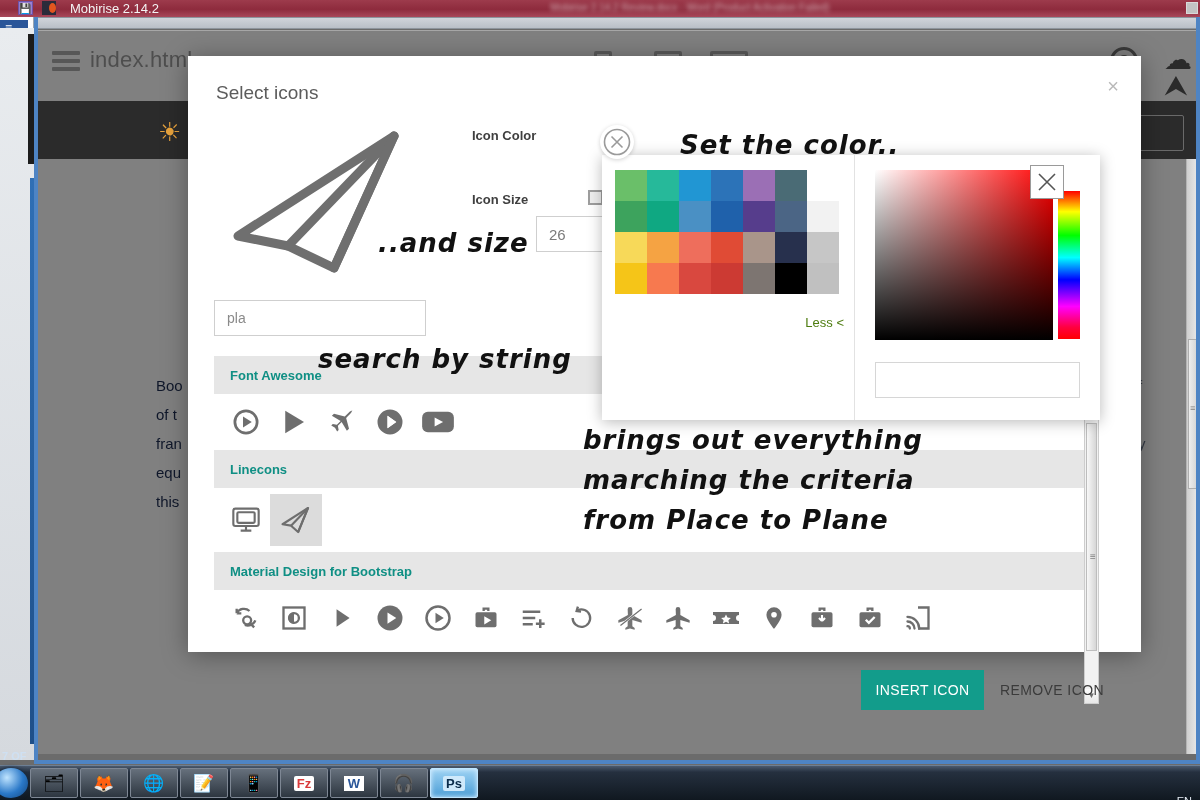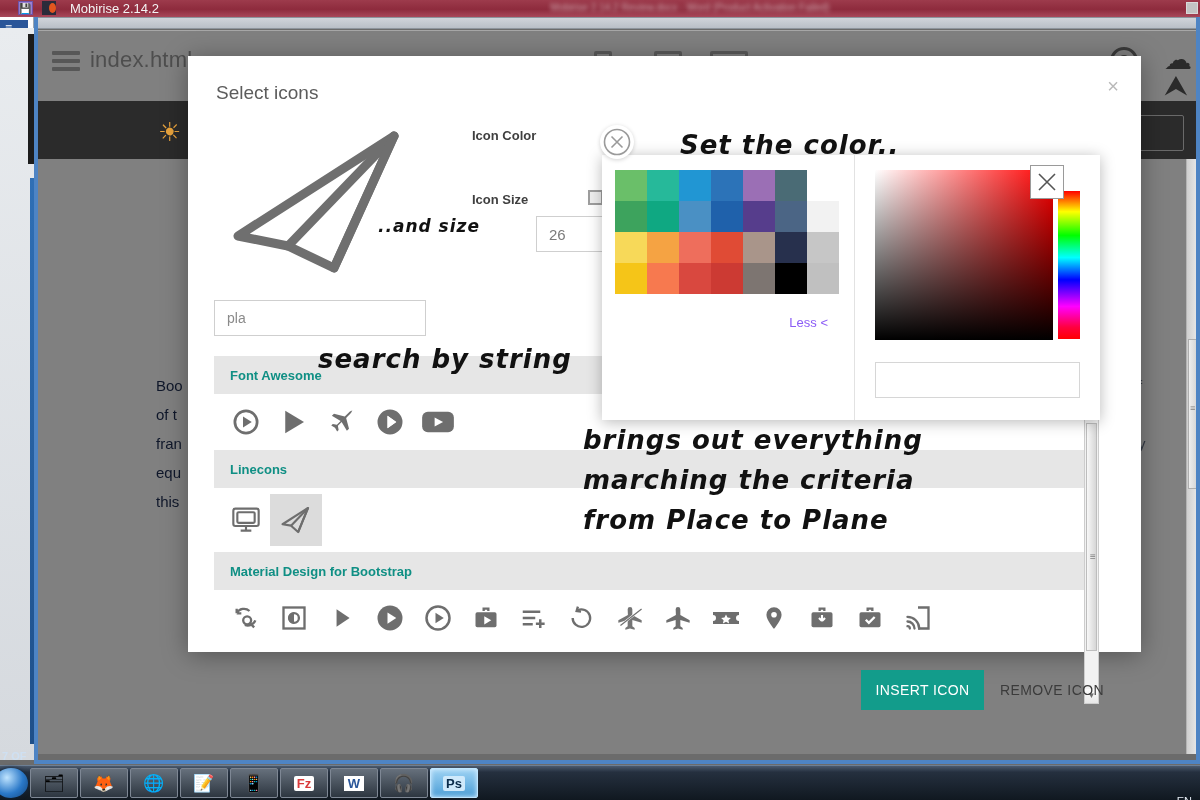--- a/index.html
+++ b/index.html
@@ -341,22 +341,22 @@
     width: 253px; position: relative;
     border-right: 1px solid #e2e2e2;
   }
   #swatch-grid {
     position: absolute; left: 13px; top: 15px;
     display: grid; grid-template-columns: repeat(7, 32px);
     grid-template-rows: repeat(4, 31px);
   }
   .swatch { width: 32px; height: 31px; cursor: pointer; }
   #less-link {
-    position: absolute; right: 26px; top: 160px;
-    font-size: 13px; color: #8b5cf6; cursor: pointer;
+    position: absolute; right: 10px; top: 160px;
+    font-size: 13px; color: #4d7c0f; cursor: pointer;
   }
   #cp-right { position: relative; flex: 1; }
   #sat-box {
     position: absolute; left: 20px; top: 15px; width: 178px; height: 170px;
     background:
       linear-gradient(to top, #000 0%, rgba(0,0,0,0) 100%),
       linear-gradient(to right, #fff 0%, rgba(255,255,255,0) 100%),
       #ff0000;
     cursor: crosshair;
   }
@@ -390,21 +390,21 @@
   
   .handwr {
     position: absolute;
     font-family: "DejaVu Sans", sans-serif;
     font-weight: bold; font-style: italic;
     color: #111;
     white-space: nowrap;
     letter-spacing: 1px;
   }
   #ann-set-color { left: 680px; top: 130px; font-size: 26px; }
-  #ann-and-size  { left: 378px; top: 216px; font-size: 17px; }
+  #ann-and-size  { left: 378px; top: 228px; font-size: 26px; }
   #ann-search    { left: 318px; top: 344px; font-size: 26px; }
   #ann-brings    { left: 583px; top: 425px; font-size: 26px; }
   #ann-marching  { left: 583px; top: 465px; font-size: 26px; }
   #ann-fromplace { left: 583px; top: 505px; font-size: 26px; }
 </style>
 </head>
 <body>
 
 <div id="desktop">
 

